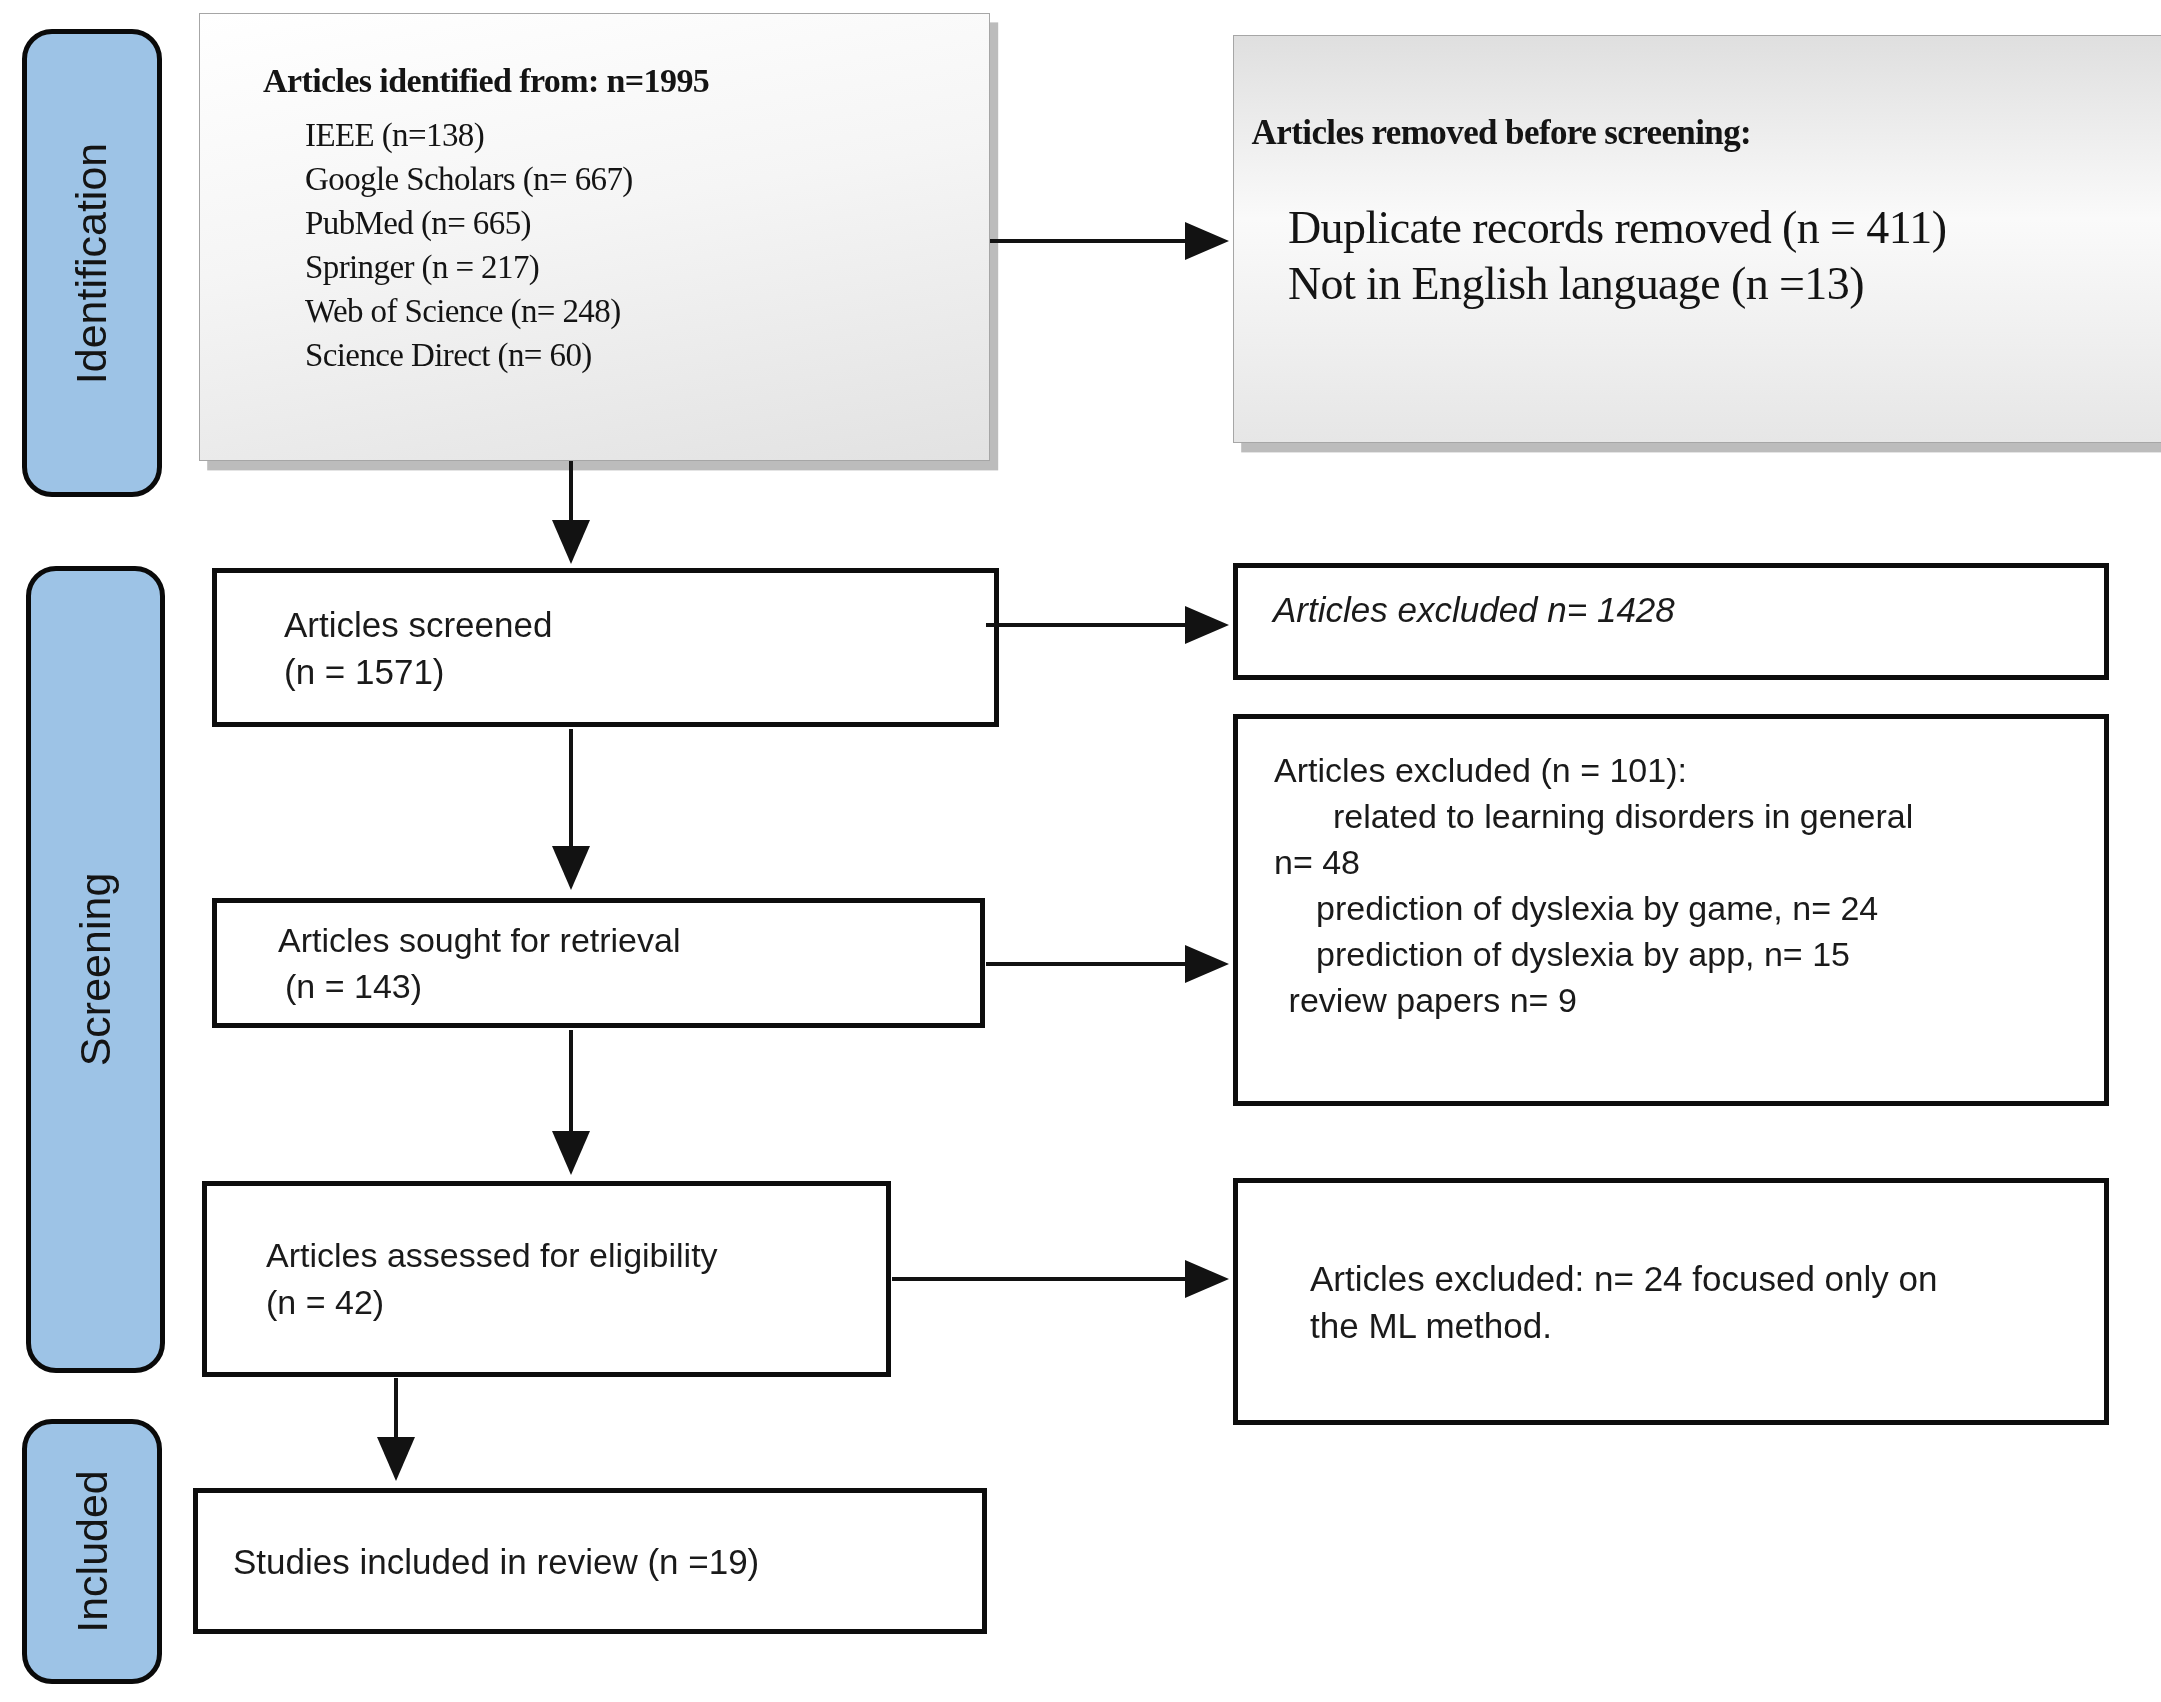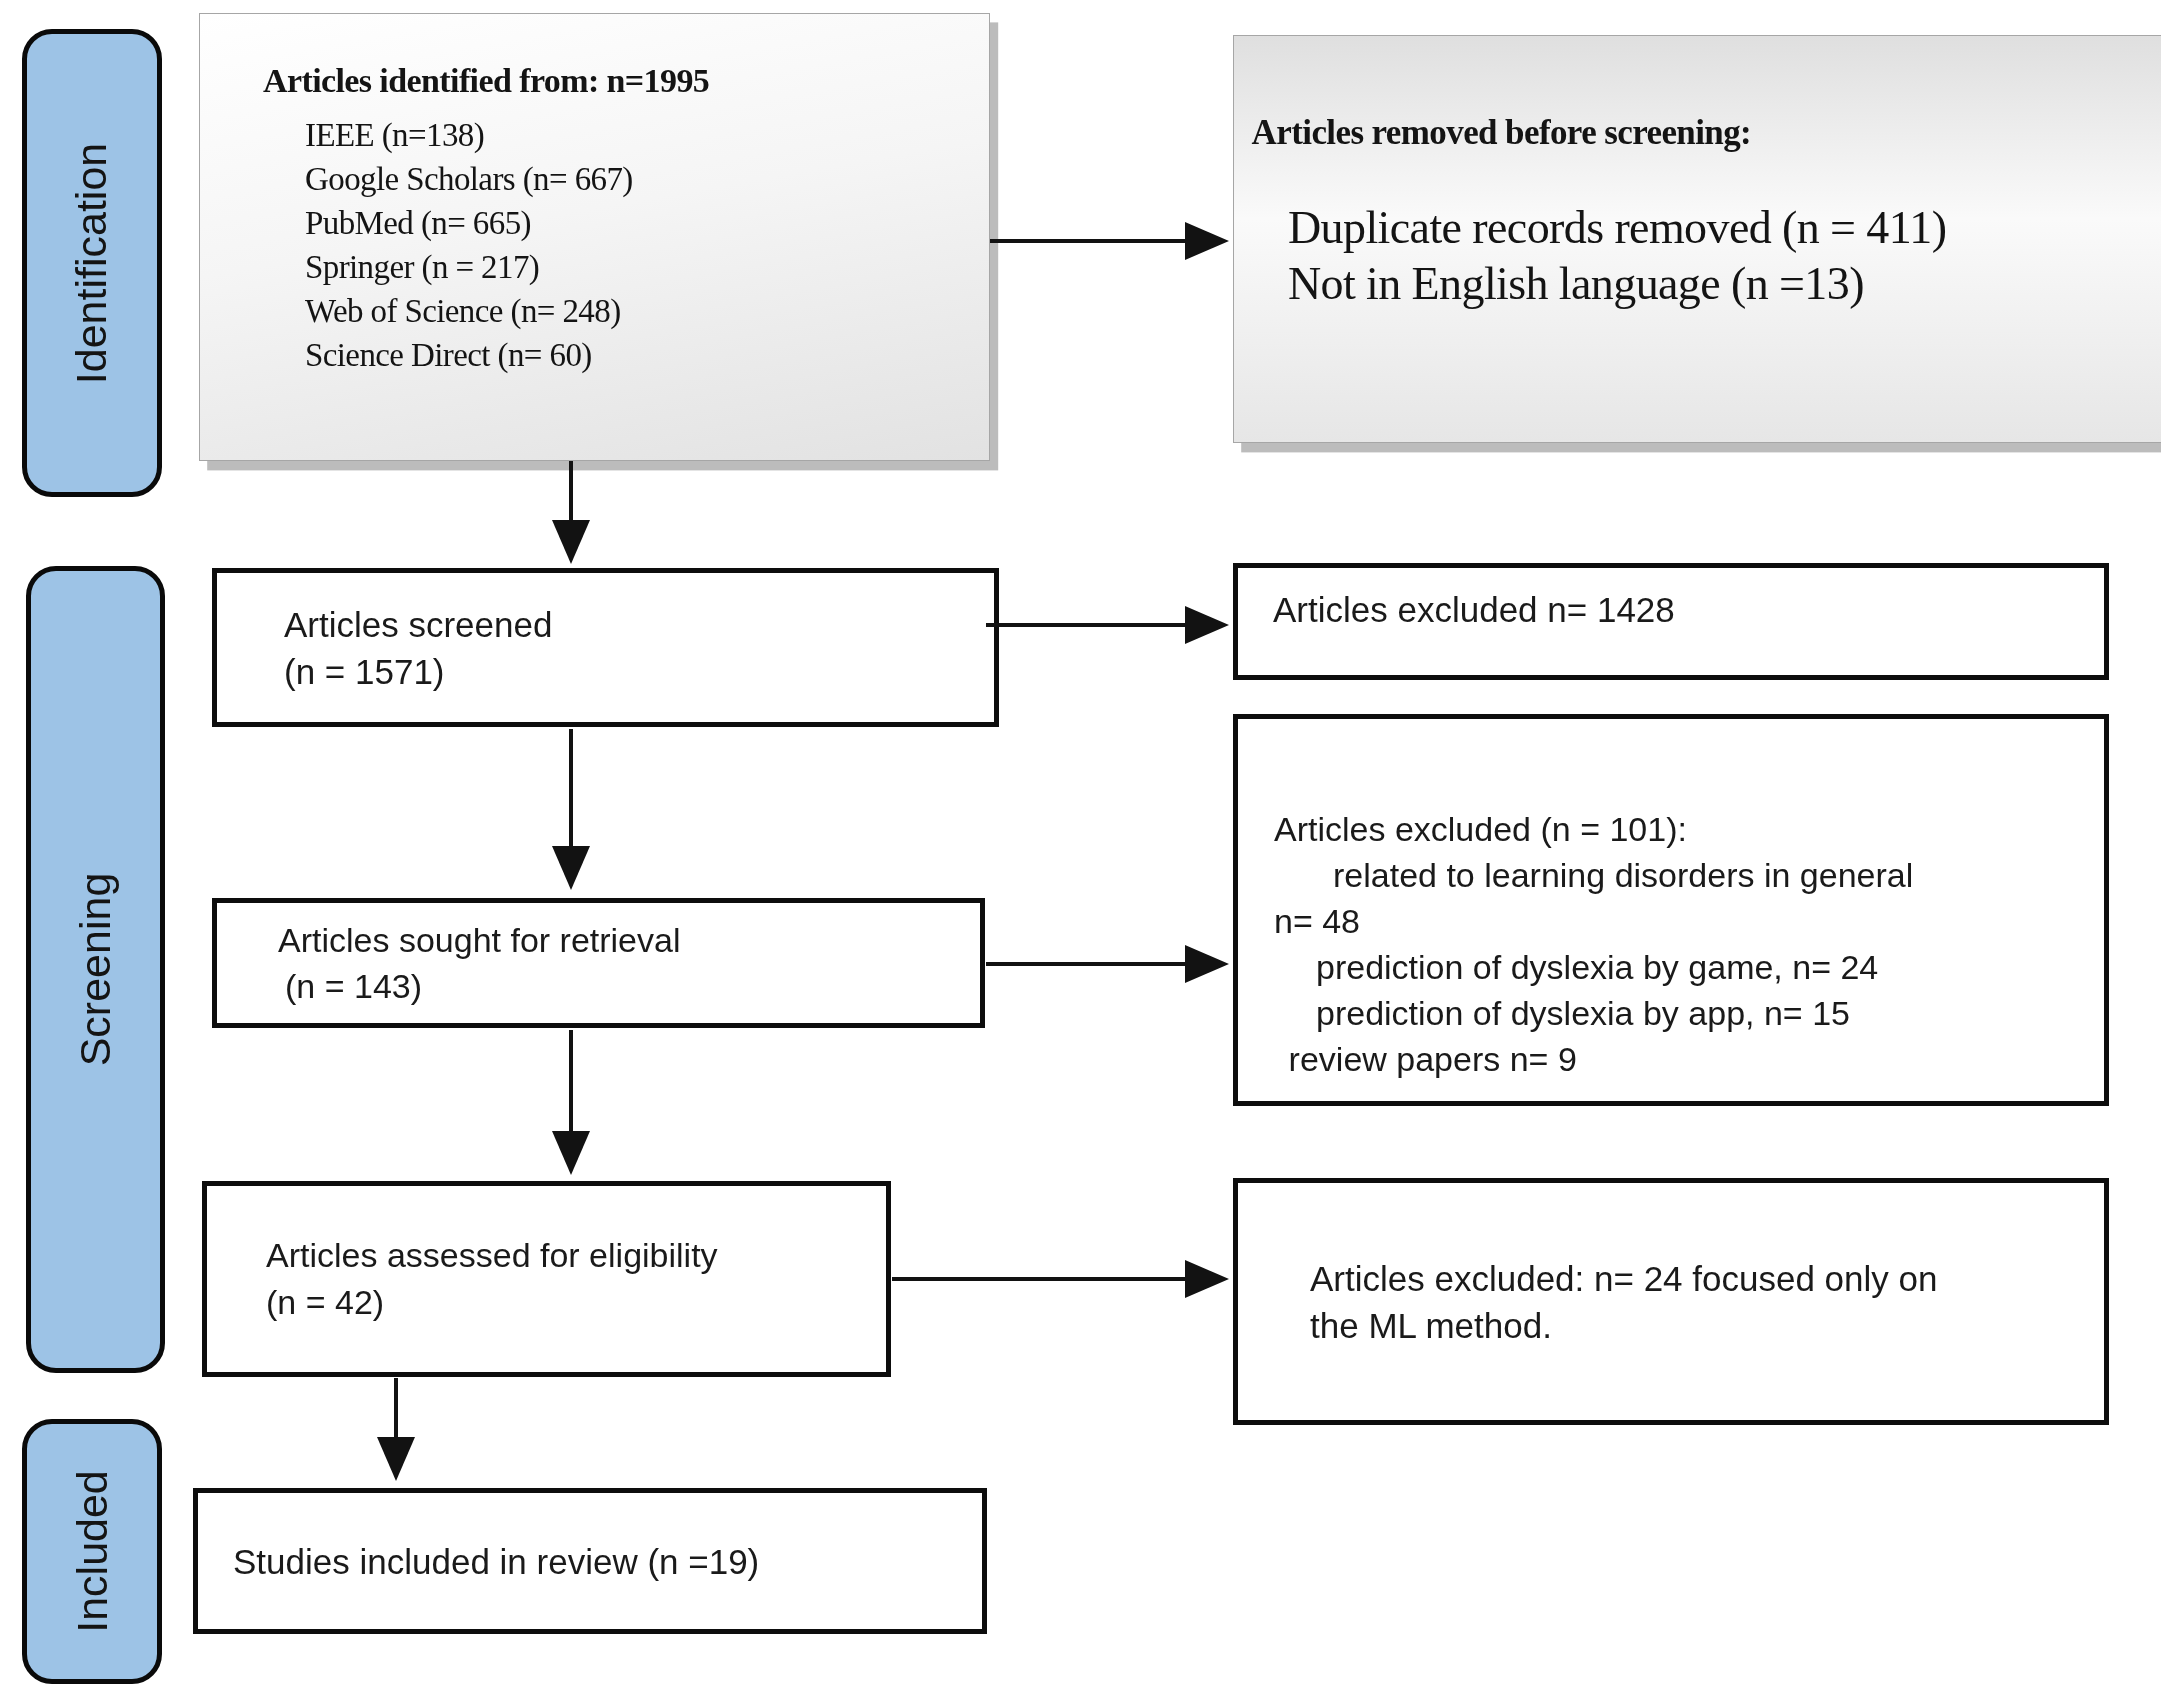--- a/index.html
+++ b/index.html
@@ -36,23 +36,23 @@
   .wbox{position:absolute;background:#ffffff;border:5.3px solid #0d0d0d;
         display:flex;flex-direction:column;justify-content:center;
         font-size:35px;line-height:47px;color:#1a1a1a;}
 
   #box-screened{left:212px;top:568px;width:787px;height:159px;padding-left:67px;}
   #box-sought{left:212px;top:898px;width:773px;height:130px;padding-left:61px;font-size:34px;line-height:46px;}
   #box-sought .line2{margin-left:7px;}
   #box-assessed{left:202px;top:1181px;width:689px;height:196px;padding-left:59px;font-size:34px;}
   #box-included{left:193px;top:1488px;width:794px;height:146px;padding-left:35px;}
 
-  #box-excluded1{left:1233px;top:563px;width:876px;height:117px;padding-left:35px;padding-bottom:23.4px;}
-  #box-excluded2{left:1233px;top:714px;width:876px;height:392px;justify-content:center;
-                 padding-top:67px;padding-left:36px;font-size:34px;line-height:46px;}
+  #box-excluded1{left:1233px;top:563px;width:876px;height:117px;padding-left:35px;padding-bottom:23.4px;font-style:italic;}
+  #box-excluded2{left:1233px;top:714px;width:876px;height:392px;justify-content:flex-start;
+                 padding-top:28px;padding-left:36px;font-size:34px;line-height:46px;}
   #box-excluded2 .ind-a{margin-left:59px;}
   #box-excluded2 .ind-b{margin-left:0px;}
   #box-excluded2 .ind-c{margin-left:42px;}
   #box-excluded2 .ind-d{margin-left:14.6px;}
   #box-excluded3{left:1233px;top:1178px;width:876px;height:247px;padding-left:72px;font-size:35px;}
 
   
   .varrow{position:absolute;width:3.5px;background:#121212;}
   .varrow::after{content:"";position:absolute;top:100%;left:50%;margin-top:-2.3px;
                  transform:translateX(-50%);

